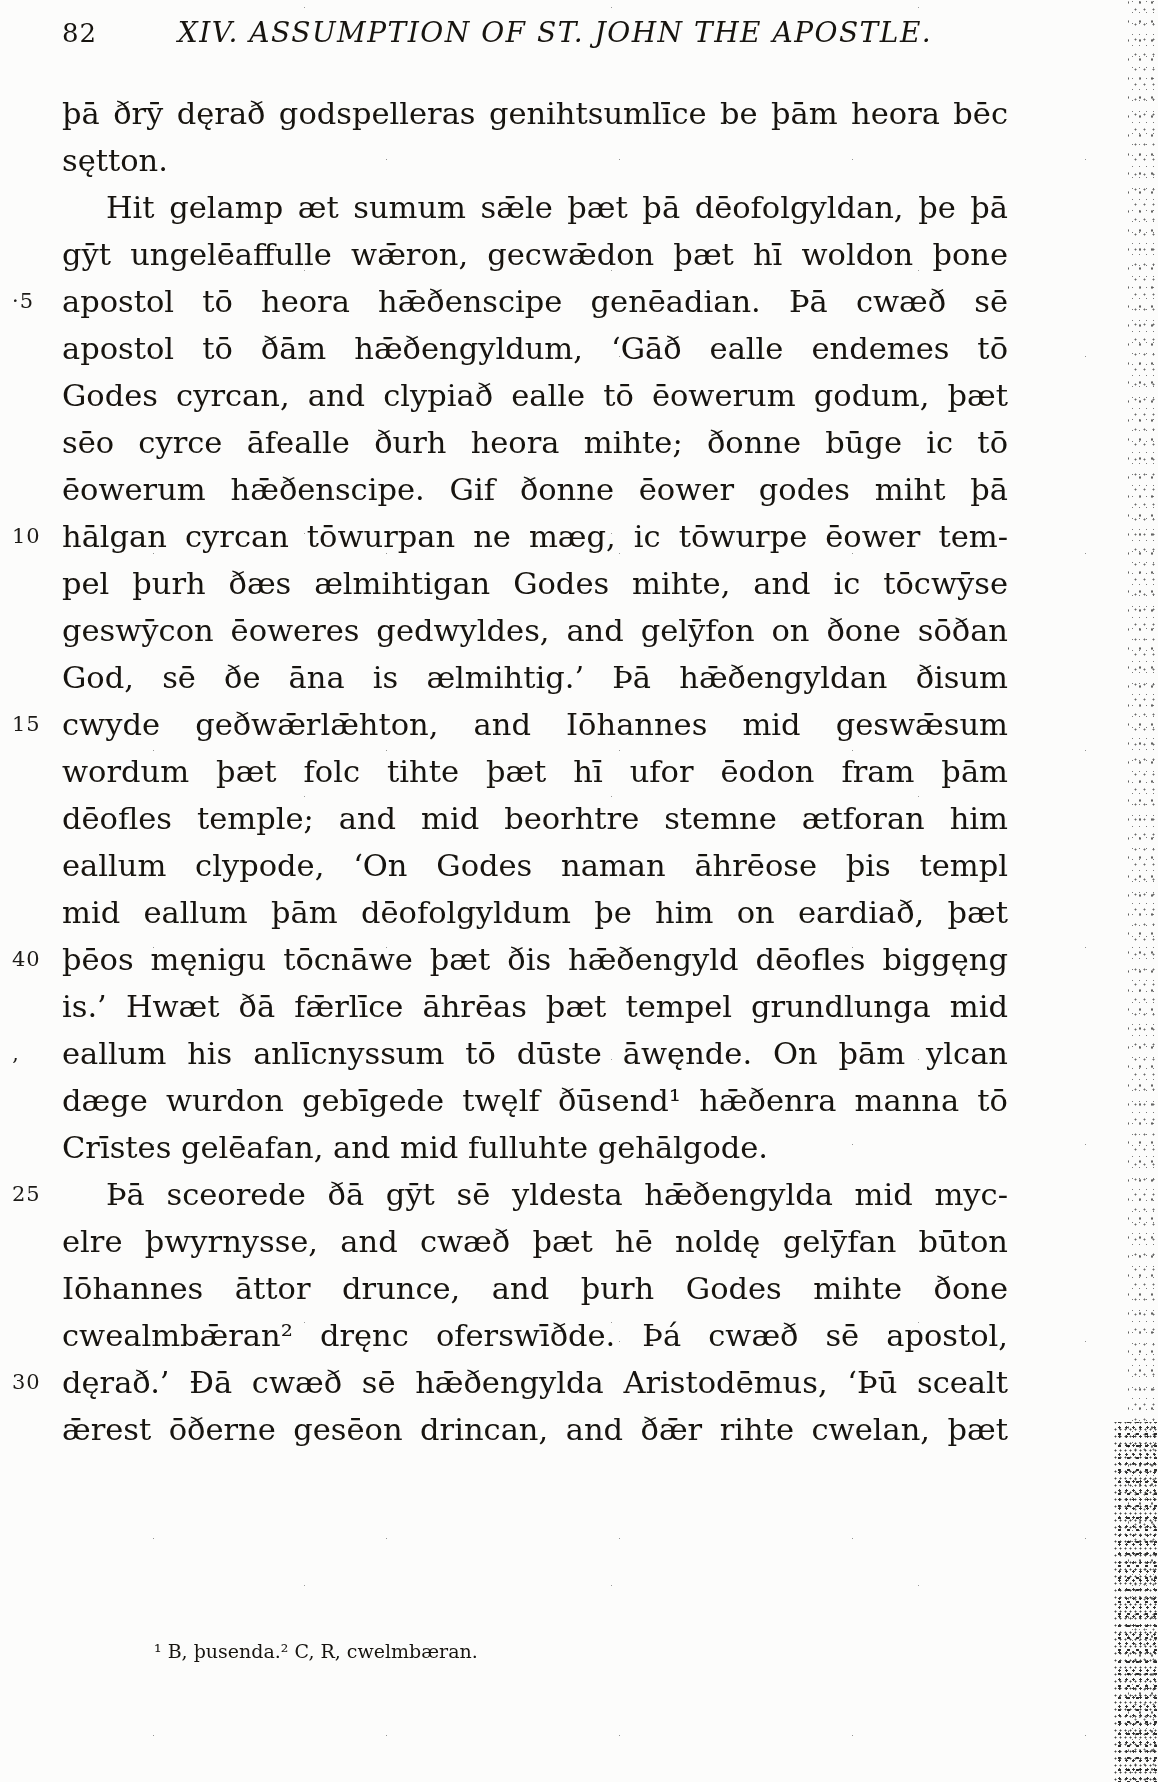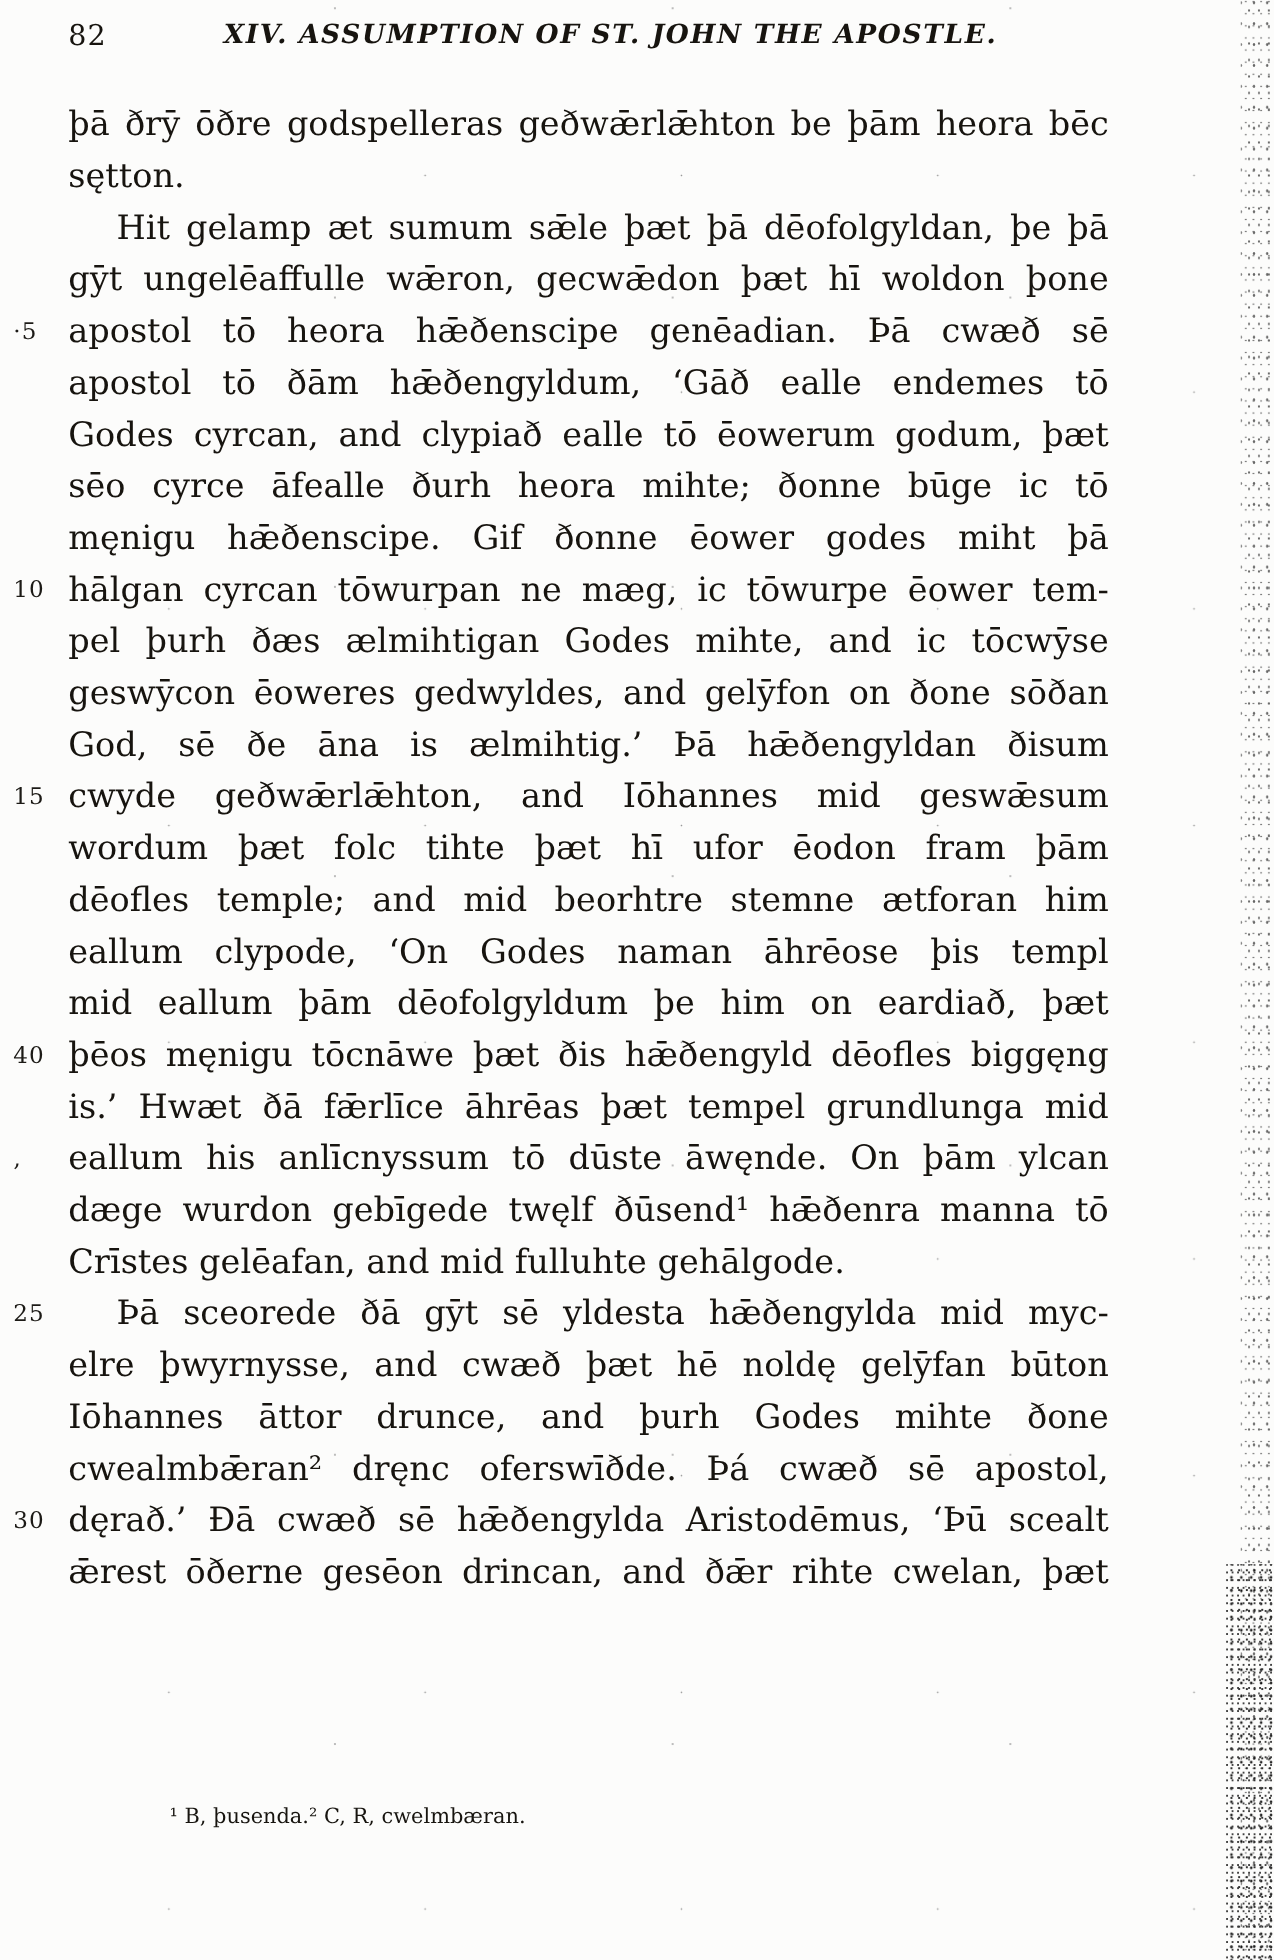--- a/index.html
+++ b/index.html
@@ -45,22 +45,22 @@
 
   .header {
     position:absolute; top:16px; left:62px; width:946px; height:46px;
   }
   .pageno {
     position:absolute; left:0; top:2px;
     font-size:26px; letter-spacing:1px;
   }
   .running-title {
     display:block; text-align:center; padding-left:40px;
-    font-style:italic; font-weight:bold;
-    font-size:24px; letter-spacing:1.5px;
+    font-style:italic; font-weight:normal;
+    font-size:28px; letter-spacing:1.5px;
     white-space:nowrap;
   }
 
   #text-block {
     position:absolute; top:90px; left:62px; width:946px;
   }
   .line { position:relative; height:47px; }
   .linetext {
     display:block; font-size:30.5px; line-height:47px;
     text-align:justify; text-align-last:justify;
@@ -89,21 +89,21 @@
 <div class="page">
 
   <div class="header">
     <span class="pageno">82</span>
     <span class="running-title">XIV. ASSUMPTION OF ST. JOHN THE APOSTLE.</span>
   </div>
 
   <div id="text-block">
   <div class="line">
     <span class="lineno"></span>
-    <span class="linetext">þā ðrȳ ōðre godspelleras geðwǣrlǣhton be þām heora bēc</span>
+    <span class="linetext">þā ðrȳ dęrað godspelleras genihtsumlīce be þām heora bēc</span>
   </div>
 
   <div class="line nojust">
     <span class="lineno"></span>
     <span class="linetext">sętton.</span>
   </div>
 
   <div class="line ind">
     <span class="lineno"></span>
     <span class="linetext">Hit gelamp æt sumum sǣle þæt þā dēofolgyldan, þe þā</span>
@@ -129,21 +129,21 @@
     <span class="linetext">Godes cyrcan, and clypiað ealle tō ēowerum godum, þæt</span>
   </div>
 
   <div class="line">
     <span class="lineno"></span>
     <span class="linetext">sēo cyrce āfealle ðurh heora mihte; ðonne būge ic tō</span>
   </div>
 
   <div class="line">
     <span class="lineno"></span>
-    <span class="linetext">męnigu hǣðenscipe.  Gif ðonne ēower godes miht þā</span>
+    <span class="linetext">ēowerum hǣðenscipe.  Gif ðonne ēower godes miht þā</span>
   </div>
 
   <div class="line">
     <span class="lineno">10</span>
     <span class="linetext">hālgan cyrcan tōwurpan ne mæg, ic tōwurpe ēower tem-</span>
   </div>
 
   <div class="line">
     <span class="lineno"></span>
     <span class="linetext">pel þurh ðæs ælmihtigan Godes mihte, and ic tōcwȳse</span>

